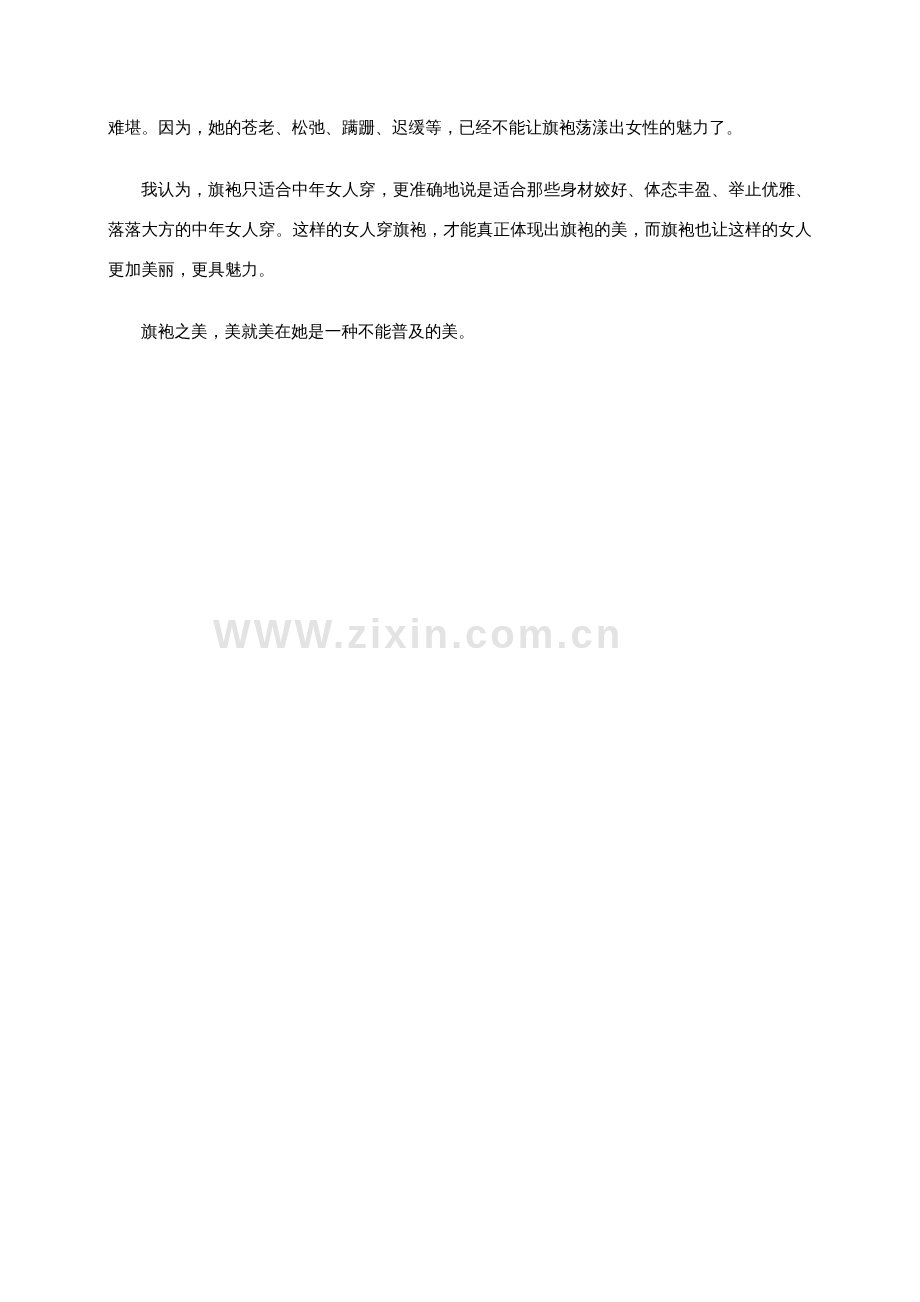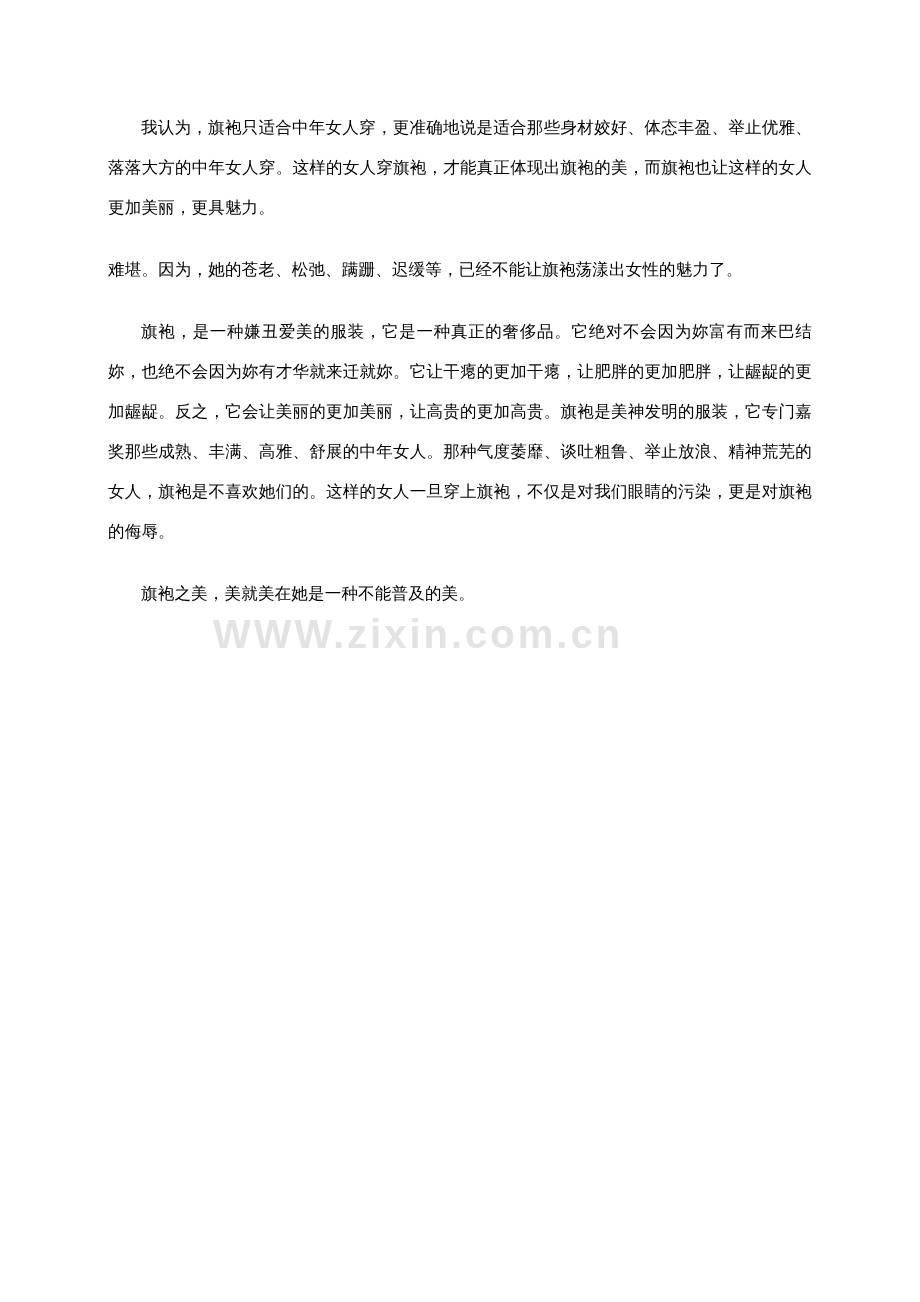--- a/index.html
+++ b/index.html
@@ -56,19 +56,18 @@
   }
 </style>
 </head>
 <body>
 
 <div class="page">
 
   <div class="watermark">WWW.zixin.com.cn</div>
 
   <div class="doc-body">
+    <p class="para noindent">难堪。因为，她的苍老、松弛、蹒跚、迟缓等，已经不能让旗袍荡漾出女性的魅力了。</p>
     <p class="para">我认为，旗袍只适合中年女人穿，更准确地说是适合那些身材姣好、体态丰盈、举止优雅、落落大方的中年女人穿。这样的女人穿旗袍，才能真正体现出旗袍的美，而旗袍也让这样的女人更加美丽，更具魅力。</p>
-    <p class="para noindent">难堪。因为，她的苍老、松弛、蹒跚、迟缓等，已经不能让旗袍荡漾出女性的魅力了。</p>
-    <p class="para">旗袍，是一种嫌丑爱美的服装，它是一种真正的奢侈品。它绝对不会因为妳富有而来巴结妳，也绝不会因为妳有才华就来迁就妳。它让干瘪的更加干瘪，让肥胖的更加肥胖，让龌龊的更加龌龊。反之，它会让美丽的更加美丽，让高贵的更加高贵。旗袍是美神发明的服装，它专门嘉奖那些成熟、丰满、高雅、舒展的中年女人。那种气度萎靡、谈吐粗鲁、举止放浪、精神荒芜的女人，旗袍是不喜欢她们的。这样的女人一旦穿上旗袍，不仅是对我们眼睛的污染，更是对旗袍的侮辱。</p>
     <p class="para">旗袍之美，美就美在她是一种不能普及的美。</p>
   </div>
 
 </div>
 
 </body></html>

